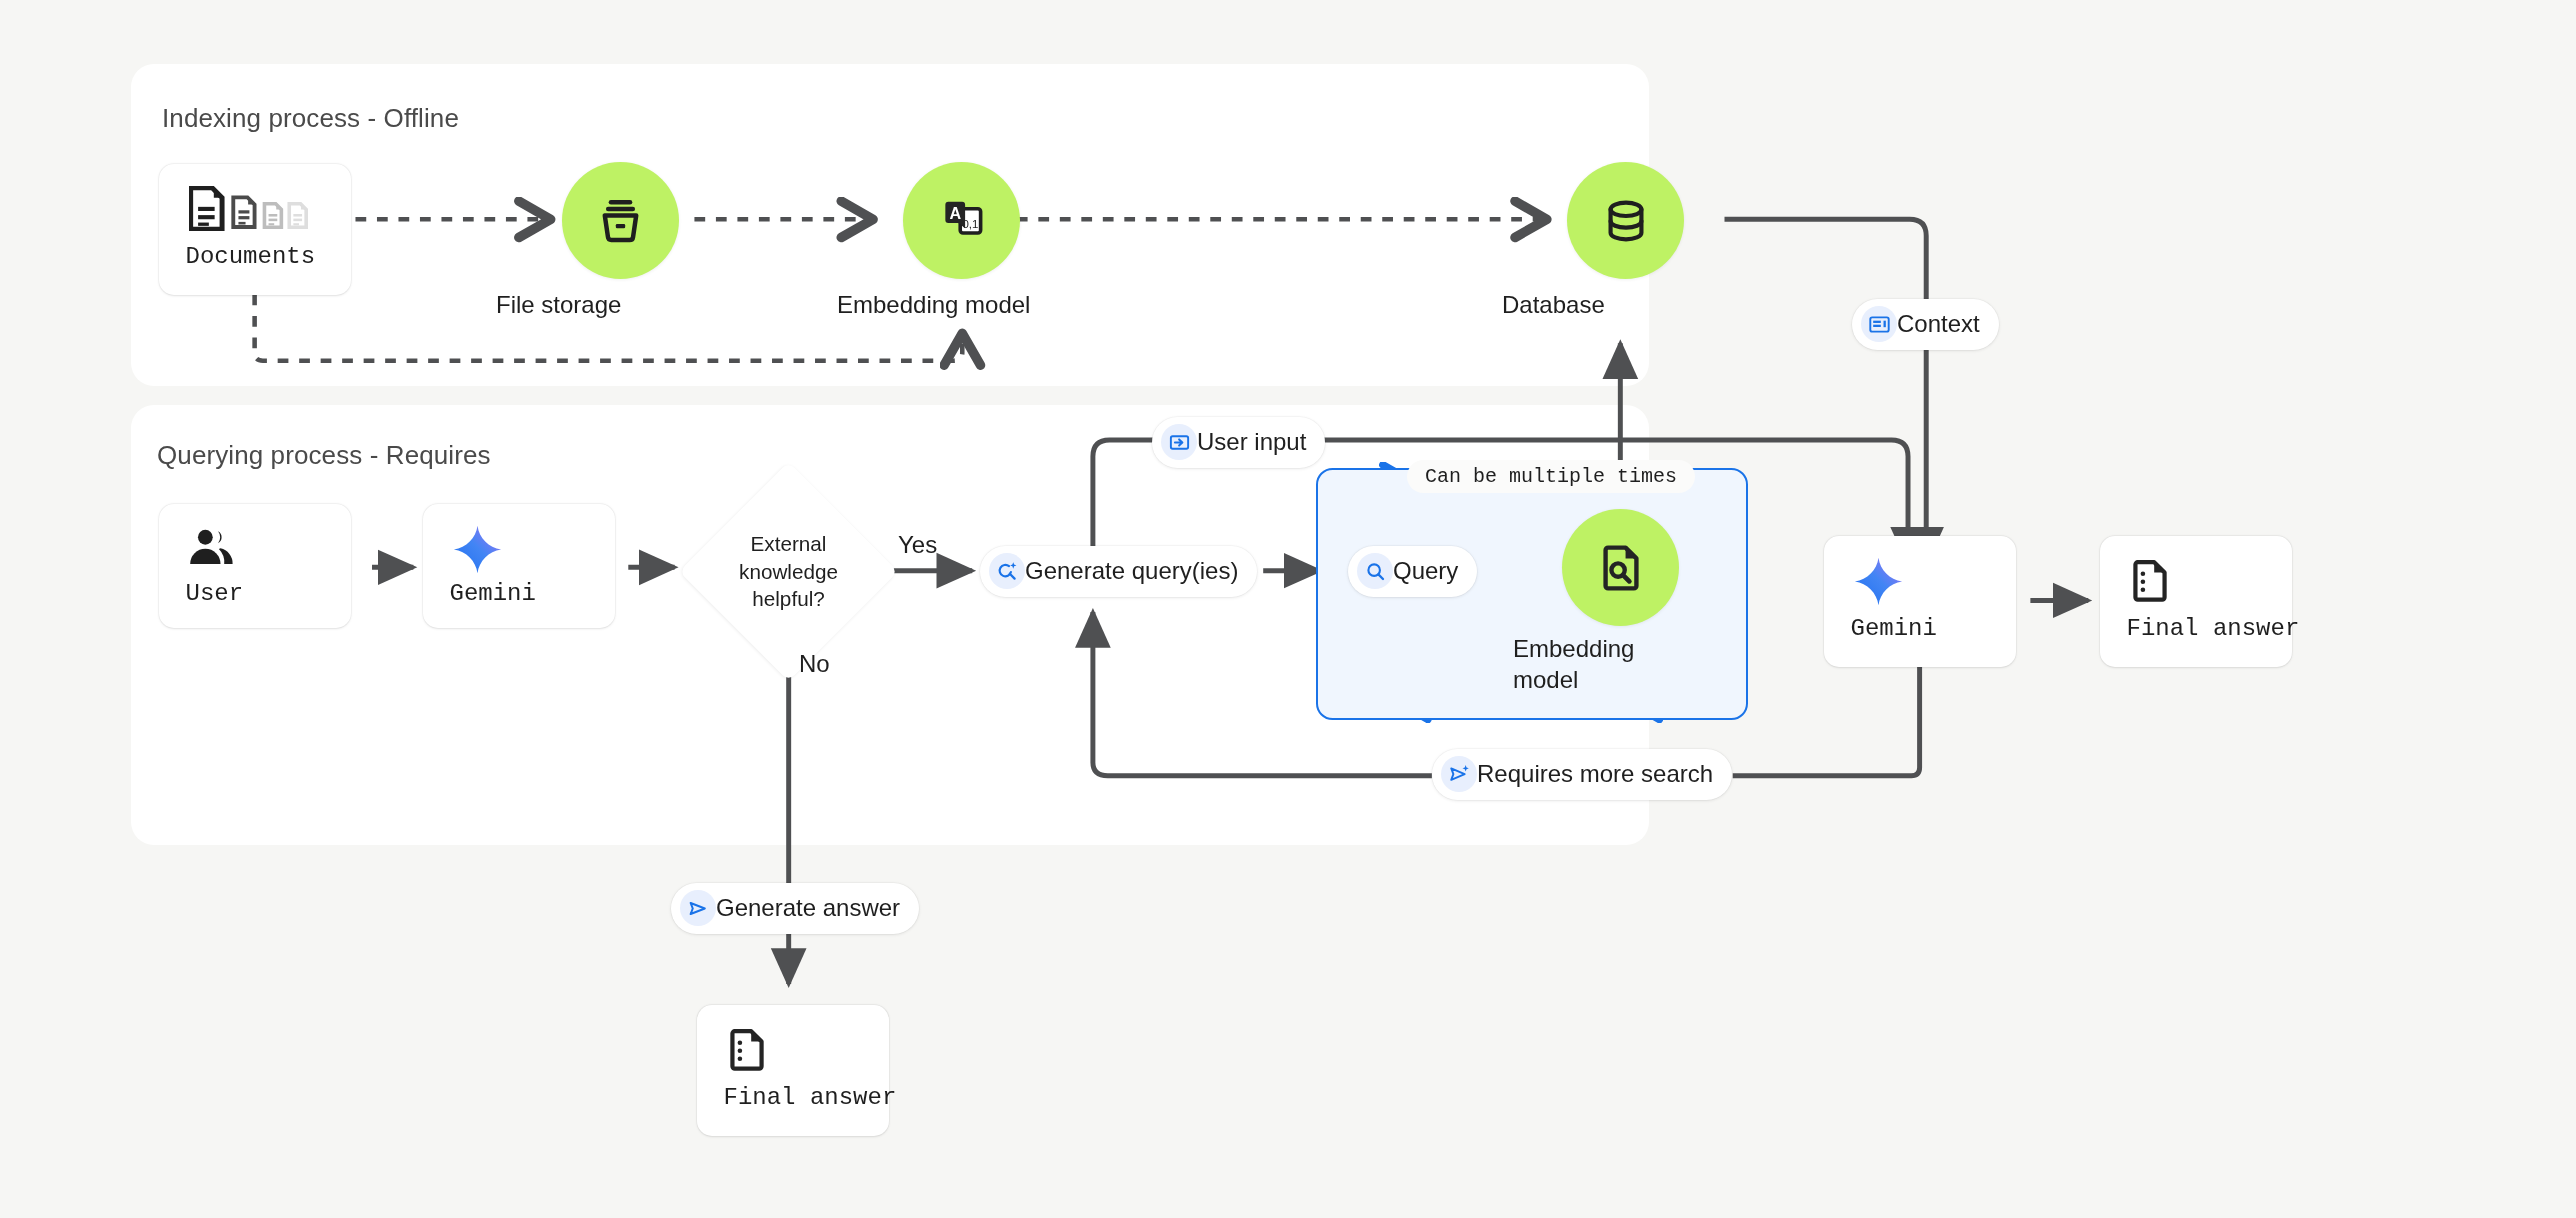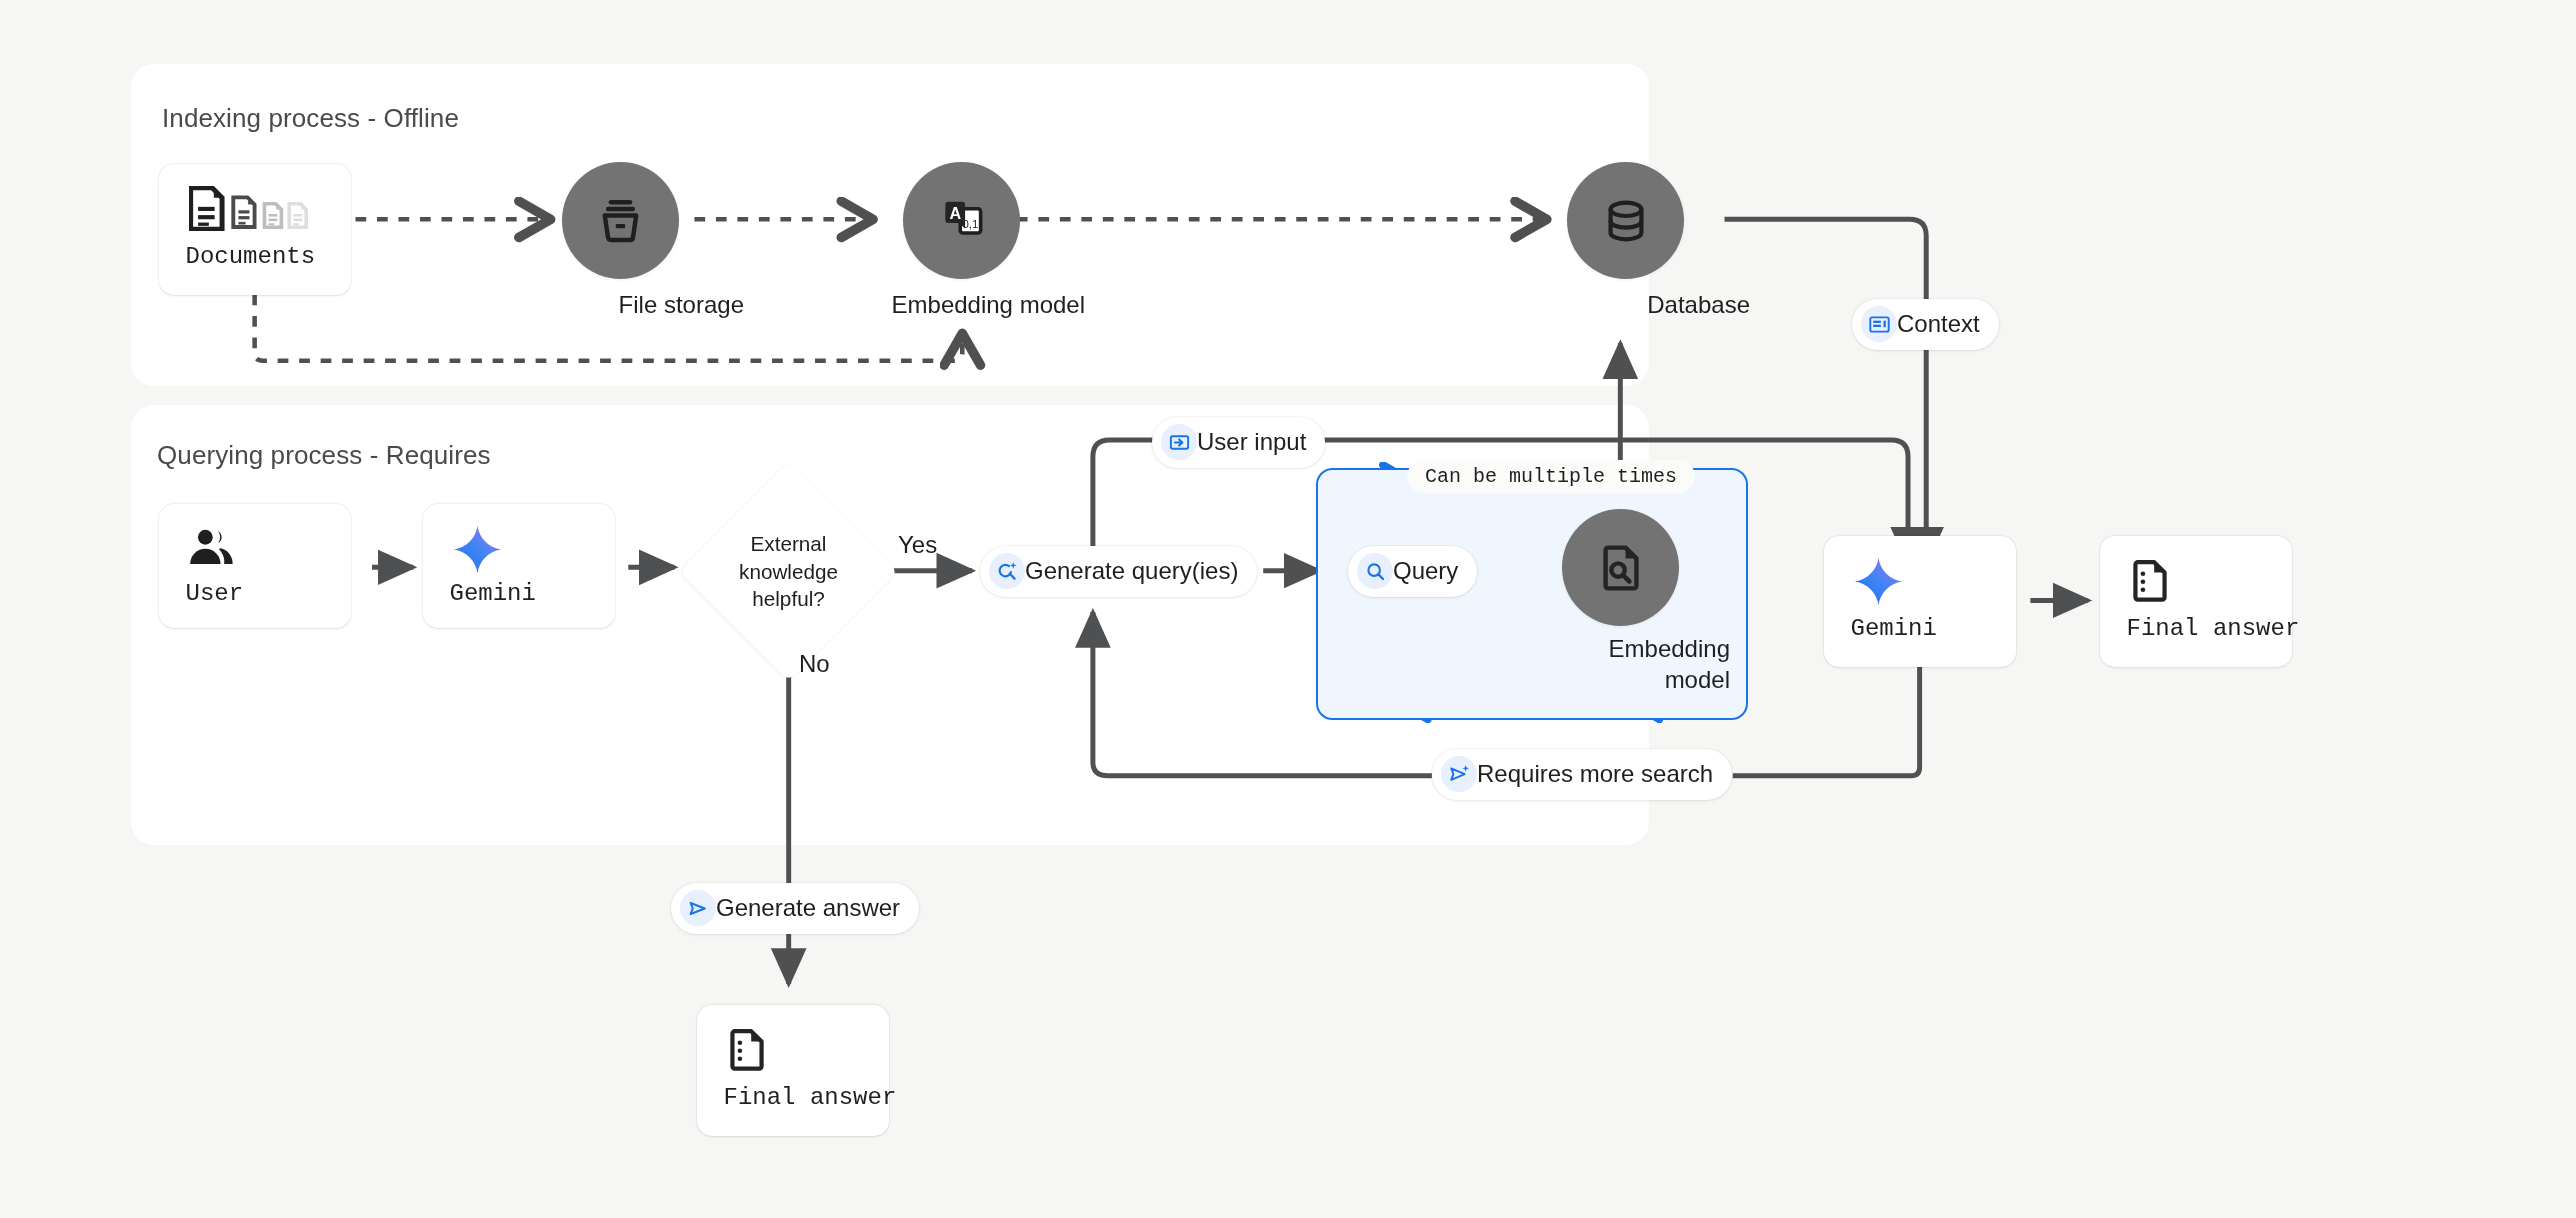--- a/index.html
+++ b/index.html
@@ -34,27 +34,27 @@
     box-sizing:border-box;
   }
   .card .glyph{position:absolute;}
   .card .cap{
     position:absolute;font-size:24px;color:#1f1f1f;white-space:nowrap;font-family:Liberation Mono, monospace;
   }
 
   
   .circ{
     position:absolute;border-radius:50%;
-    background:#737373;
+    background:#bef264;
     box-shadow:0 0.8px 3.3px rgba(0,0,0,.07);
     display:flex;align-items:center;justify-content:center;
   }
   .circ-cap{
     position:absolute;font-size:24px;color:#1f1f1f;white-space:nowrap;
-    text-align:right;
+    text-align:left;
   }
 
   
   .pill{
     position:absolute;background:#fff;border-radius:826px;
     box-shadow:0 0.8px 3.3px rgba(0,0,0,.10),0 0 0 0.8px rgba(0,0,0,.03);
     display:flex;align-items:center;gap:0;
     padding:7.4px 19px 7.4px 9px;box-sizing:border-box;
     font-size:24px;color:#1f1f1f;white-space:nowrap;
     z-index:6;

